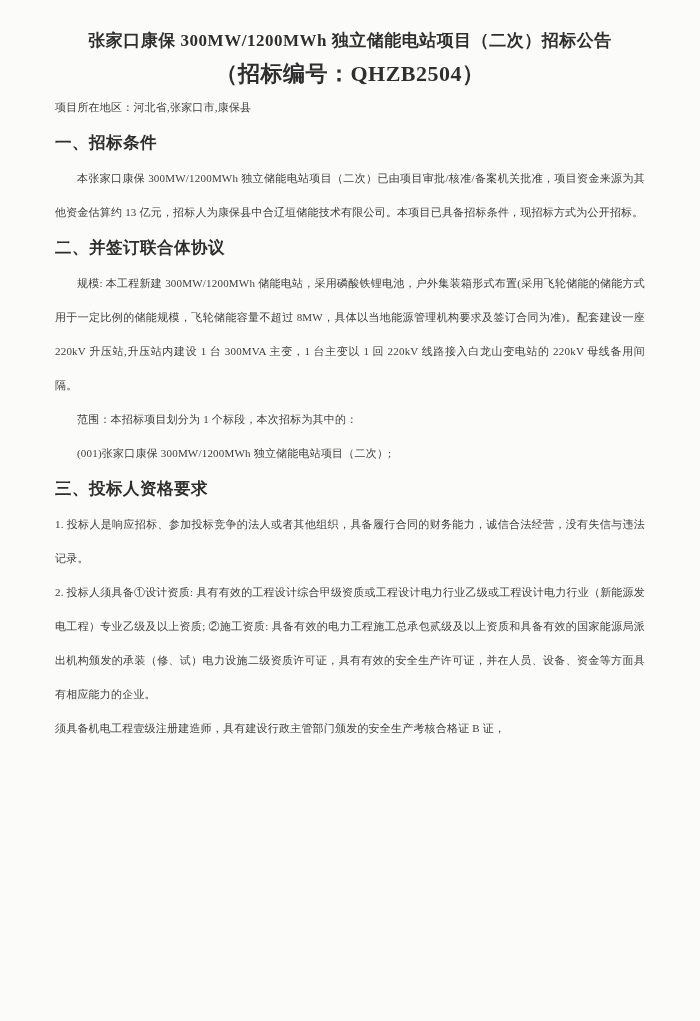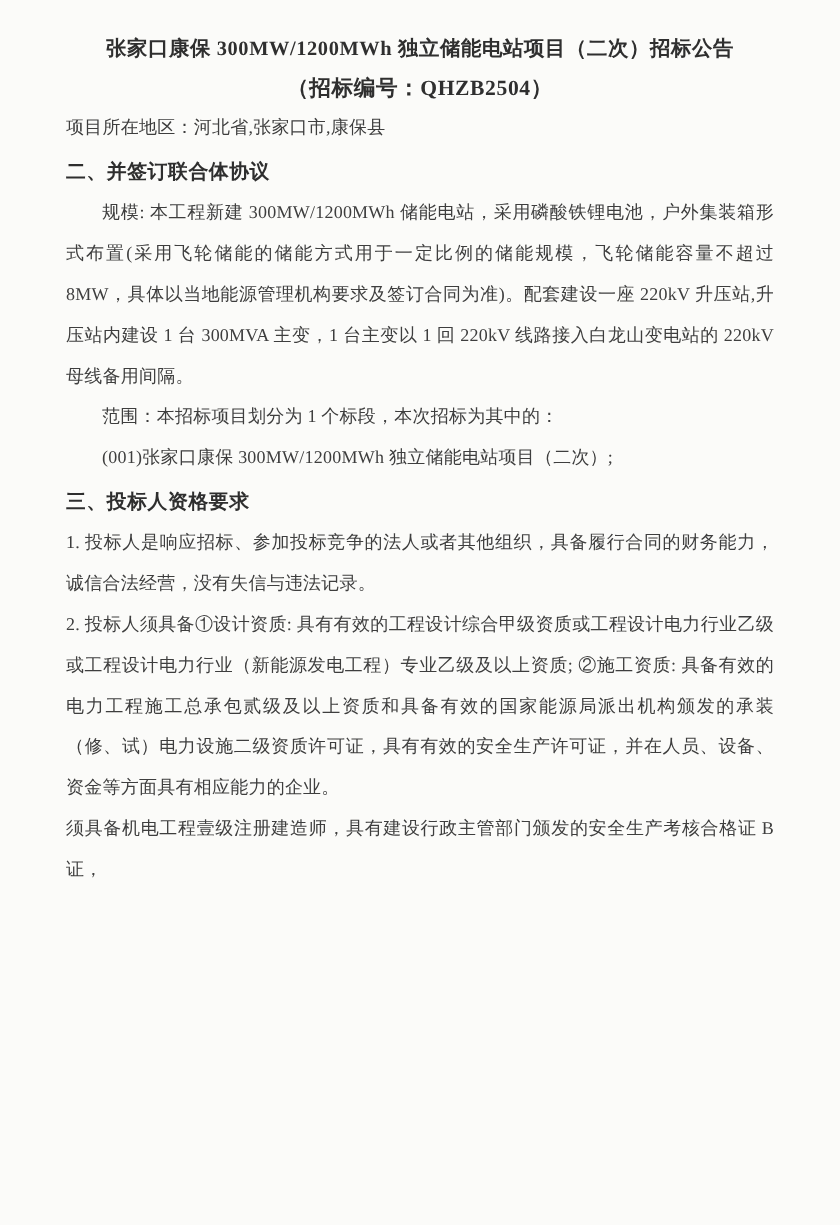--- a/index.html
+++ b/index.html
@@ -22,21 +22,21 @@
   .doc-title {
     font-size: 17px;
     font-weight: bold;
     color: #2f2f2f;
     text-align: center;
     line-height: 33px;
     margin: 0;
     letter-spacing: 0.5px;
   }
   .doc-subtitle {
-    font-size: 18px;
+    font-size: 22px;
     font-weight: bold;
     color: #2f2f2f;
     text-align: center;
     line-height: 33px;
     margin: 0;
     letter-spacing: 0.5px;
   }
   .location-line {
     margin: 43px 0 0 0;
     font-size: 15.5px;
@@ -44,40 +44,44 @@
   }
   .section-heading {
     font-size: 16.5px;
     font-weight: bold;
     color: #2e2e2e;
     line-height: 36px;
     margin: 1px 0 0 0;
     letter-spacing: 0.5px;
   }
   .para {
-    font-size: 15px;
+    font-size: 11px;
     line-height: 34px;
     margin: 0;
     text-align: justify;
     letter-spacing: 0.2px;
   }
   .para.indent {
     text-indent: 2em;
   }
 </style>
 </head>
 <body>
 
 <div class="page">
 
   <h1 class="doc-title">张家口康保 300MW/1200MWh 独立储能电站项目（二次）招标公告</h1>
   <div class="doc-subtitle">（招标编号：QHZB2504）</div>
 
   <p class="para location-line">项目所在地区：河北省,张家口市,康保县</p>
 
+  <section>
+    <h2 class="section-heading">一、招标条件</h2>
+    <p class="para indent">本张家口康保 300MW/1200MWh 独立储能电站项目（二次）已由项目审批/核准/备案机关批准，项目资金来源为其他资金估算约 13 亿元，招标人为康保县中合辽垣储能技术有限公司。本项目已具备招标条件，现招标方式为公开招标。</p>
+  </section>
 
   <section>
     <h2 class="section-heading">二、并签订联合体协议</h2>
     <p class="para indent">规模: 本工程新建 300MW/1200MWh 储能电站，采用磷酸铁锂电池，户外集装箱形式布置(采用飞轮储能的储能方式用于一定比例的储能规模，飞轮储能容量不超过 8MW，具体以当地能源管理机构要求及签订合同为准)。配套建设一座 220kV 升压站,升压站内建设 1 台 300MVA 主变，1 台主变以 1 回 220kV 线路接入白龙山变电站的 220kV 母线备用间隔。</p>
     <p class="para indent">范围：本招标项目划分为 1 个标段，本次招标为其中的：</p>
     <p class="para indent">(001)张家口康保 300MW/1200MWh 独立储能电站项目（二次）;</p>
   </section>
 
   <section>
     <h2 class="section-heading">三、投标人资格要求</h2>

